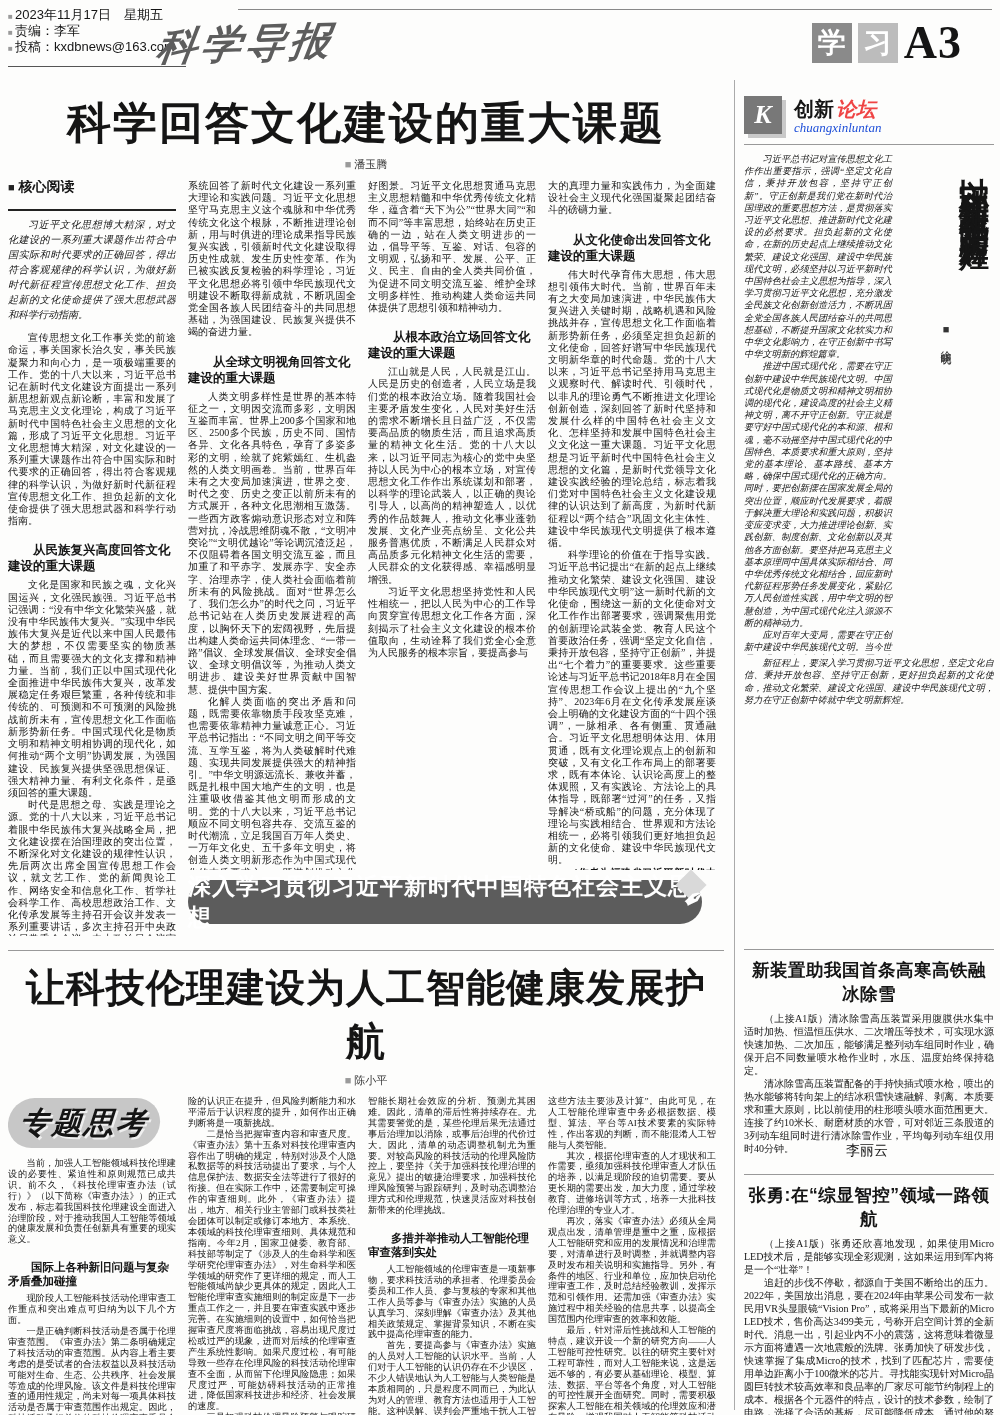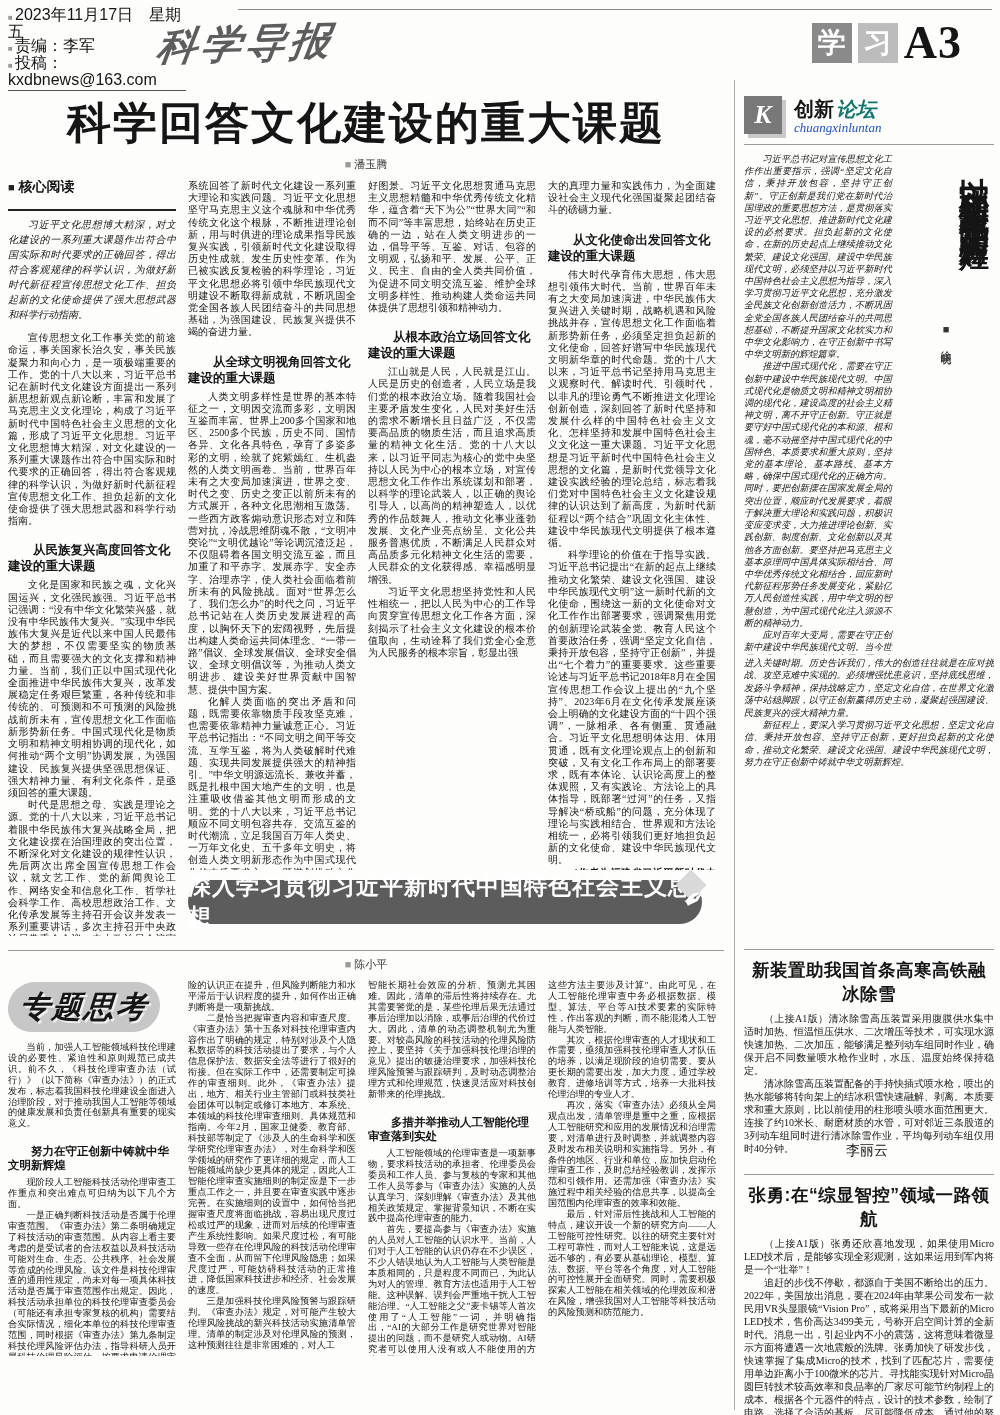--- a/index.html
+++ b/index.html
@@ -1,22 +1,22 @@
 <!DOCTYPE html>
 <html><head>
 <meta charset="utf-8">
 <style>
   html,body{margin:0;padding:0;background:#e8e8e8;}
   .page{position:relative;width:1000px;height:1415px;margin:0 auto;background:#fdfdfc;
         font-family:"Liberation Serif","DejaVu Serif",serif;color:#151515;overflow:hidden;}
   
   .top-rule{position:absolute;left:238px;right:8px;top:9px;height:1px;background:#888;}
   .mast{position:absolute;top:6px;left:8px;right:10px;height:60px;}
-  .mast-info{position:absolute;left:0;top:2px;width:178px;font-size:16px;line-height:14px;
-             font-family:"Liberation Sans",sans-serif;border-bottom:1px solid #555;padding-bottom:3px;}
+  .mast-info{position:absolute;left:0;top:2px;width:178px;font-size:13px;line-height:14px;
+             font-family:"Liberation Sans",sans-serif;border-bottom:1px solid #555;padding-bottom:10px;}
   .mast-info div::before{content:"■ ";color:#9a9a9a;font-size:8px;}
   .mast-logo{position:absolute;left:150px;top:8px;width:300px;font-size:40px;font-weight:bold;
              font-style:italic;color:#5d5d5d;transform:skewX(-10deg) rotate(-2deg);
              letter-spacing:4px;white-space:nowrap;}
   .mast-right{position:absolute;right:28px;top:10px;display:flex;align-items:center;gap:6px;}
   .sec-box{display:inline-flex;align-items:center;justify-content:center;width:40px;height:40px;
            font-size:28px;font-weight:bold;color:#fff;font-family:"Liberation Sans",sans-serif;}
   .sec-box.b1{background:#8a8a8a;}
   .sec-box.b2{background:#bcbcbc;}
   .page-no{font-size:46px;font-weight:bold;font-family:"Liberation Serif",serif;letter-spacing:1px;}
@@ -66,21 +66,21 @@
                font-size:30px;font-weight:bold;font-style:italic;letter-spacing:2px;
                text-shadow:2px 2px 0 #efefef;transform:skewX(-4deg);}
   
   .forum-head{position:relative;height:52px;border-bottom:1px solid #999;margin-top:18px;}
   .k-back{position:absolute;left:4px;top:8px;width:38px;height:38px;background:#c9c9c9;}
   .k-front{position:absolute;left:0;top:4px;width:38px;height:38px;background:#787878;
            color:#fff;font-size:26px;font-weight:bold;font-style:italic;
            display:flex;align-items:center;justify-content:center;}
   .forum-name{position:absolute;left:50px;top:4px;font-size:20px;}
   .forum-name b{font-family:"Liberation Sans",sans-serif;}
-  .forum-name i{color:#0f766e;font-weight:bold;margin-left:2px;}
+  .forum-name i{color:#ef4444;font-weight:bold;margin-left:2px;}
   .forum-pinyin{position:absolute;left:50px;top:28px;font-style:italic;color:#1d4ed8;font-size:13px;}
   .forum-body{display:flex;height:502px;margin-top:8px;overflow:hidden;}
   .forum-text{flex:1;font-size:9.2px;line-height:12.2px;font-style:italic;
               text-align:justify;overflow:hidden;padding-right:6px;}
   .forum-text .blk.p{text-indent:2em;}
   .v-col{width:96px;display:flex;justify-content:flex-end;}
   .v-byline{writing-mode:vertical-rl;font-size:11px;color:#333;margin-top:170px;height:120px;
             letter-spacing:2px;}
   .v-title{writing-mode:vertical-rl;font-family:"Liberation Sans",sans-serif;font-weight:bold;
            font-size:30px;letter-spacing:5px;height:100%;}
@@ -142,21 +142,21 @@
             <div class="ncol">
                 <p class="blk pc">系统回答了新时代文化建设一系列重大理论和实践问题。习近平文化思想坚守马克思主义这个魂脉和中华优秀传统文化这个根脉，不断推进理论创新，用与时俱进的理论成果指导民族复兴实践，引领新时代文化建设取得历史性成就、发生历史性变革。作为已被实践反复检验的科学理论，习近平文化思想必将引领中华民族现代文明建设不断取得新成就，不断巩固全党全国各族人民团结奋斗的共同思想基础，为强国建设、民族复兴提供不竭的奋进力量。</p>
                 <p class="blk h">从全球文明视角回答文化建设的重大课题</p>
                 <p class="blk p">人类文明多样性是世界的基本特征之一，文明因交流而多彩，文明因互鉴而丰富。世界上200多个国家和地区、2500多个民族，历史不同、国情各异、文化各具特色，孕育了多姿多彩的文明，绘就了姹紫嫣红、生机盎然的人类文明画卷。当前，世界百年未有之大变局加速演进，世界之变、时代之变、历史之变正以前所未有的方式展开，各种文化思潮相互激荡。一些西方政客煽动意识形态对立和阵营对抗，冷战思维阴魂不散，“文明冲突论”“文明优越论”等论调沉渣泛起，不仅阻碍着各国文明交流互鉴，而且加重了和平赤字、发展赤字、安全赤字、治理赤字，使人类社会面临着前所未有的风险挑战。面对“世界怎么了、我们怎么办”的时代之问，习近平总书记站在人类历史发展进程的高度，以胸怀天下的宏阔视野，先后提出构建人类命运共同体理念、“一带一路”倡议、全球发展倡议、全球安全倡议、全球文明倡议等，为推动人类文明进步、建设美好世界贡献中国智慧、提供中国方案。</p>
                 <p class="blk p">化解人类面临的突出矛盾和问题，既需要依靠物质手段攻坚克难，也需要依靠精神力量诚意正心。习近平总书记指出：“不同文明之间平等交流、互学互鉴，将为人类破解时代难题、实现共同发展提供强大的精神指引。”中华文明源远流长、兼收并蓄，既是扎根中国大地产生的文明，也是注重吸收借鉴其他文明而形成的文明。党的十八大以来，习近平总书记顺应不同文明包容共存、交流互鉴的时代潮流，立足我国百万年人类史、一万年文化史、五千多年文明史，将创造人类文明新形态作为中国式现代化的本质要求之一，既谋划推动文化繁荣、建设文化强国、建设中华民族现代文明，又擘画促进文明交流互鉴、繁荣人类文明的美</p>
               </div>
             <div class="ncol">
                 <p class="blk pc">好图景。习近平文化思想贯通马克思主义思想精髓和中华优秀传统文化精华，蕴含着“天下为公”“世界大同”“和而不同”等丰富思想，始终站在历史正确的一边，站在人类文明进步的一边，倡导平等、互鉴、对话、包容的文明观，弘扬和平、发展、公平、正义、民主、自由的全人类共同价值，为促进不同文明交流互鉴、维护全球文明多样性、推动构建人类命运共同体提供了思想引领和精神动力。</p>
                 <p class="blk h">从根本政治立场回答文化建设的重大课题</p>
                 <p class="blk p">江山就是人民，人民就是江山。人民是历史的创造者，人民立场是我们党的根本政治立场。随着我国社会主要矛盾发生变化，人民对美好生活的需求不断增长且日益广泛，不仅需要高品质的物质生活，而且追求高质量的精神文化生活。党的十八大以来，以习近平同志为核心的党中央坚持以人民为中心的根本立场，对宣传思想文化工作作出系统谋划和部署，以科学的理论武装人，以正确的舆论引导人，以高尚的精神塑造人，以优秀的作品鼓舞人，推动文化事业蓬勃发展、文化产业亮点纷呈、文化公共服务普惠优质，不断满足人民群众对高品质多元化精神文化生活的需要，人民群众的文化获得感、幸福感明显增强。</p>
-                <p class="blk p">习近平文化思想坚持党性和人民性相统一，把以人民为中心的工作导向贯穿宣传思想文化工作各方面，深刻揭示了社会主义文化建设的根本价值取向，生动诠释了我们党全心全意为人民服务的根本宗旨，彰显出强</p>
+                <p class="blk p">习近平文化思想坚持党性和人民性相统一，把以人民为中心的工作导向贯穿宣传思想文化工作各方面，深刻揭示了社会主义文化建设的根本价值取向，生动诠释了我们党全心全意为人民服务的根本宗旨，要提高参与</p>
               </div>
             <div class="ncol">
                 <p class="blk pc">大的真理力量和实践伟力，为全面建设社会主义现代化强国凝聚起团结奋斗的磅礴力量。</p>
                 <p class="blk h">从文化使命出发回答文化建设的重大课题</p>
                 <p class="blk p">伟大时代孕育伟大思想，伟大思想引领伟大时代。当前，世界百年未有之大变局加速演进，中华民族伟大复兴进入关键时期，战略机遇和风险挑战并存，宣传思想文化工作面临着新形势新任务，必须坚定担负起新的文化使命，回答好谱写中华民族现代文明新华章的时代命题。党的十八大以来，习近平总书记坚持用马克思主义观察时代、解读时代、引领时代，以非凡的理论勇气不断推进文化理论创新创造，深刻回答了新时代坚持和发展什么样的中国特色社会主义文化、怎样坚持和发展中国特色社会主义文化这一重大课题。习近平文化思想是习近平新时代中国特色社会主义思想的文化篇，是新时代党领导文化建设实践经验的理论总结，标志着我们党对中国特色社会主义文化建设规律的认识达到了新高度，为新时代新征程以“两个结合”巩固文化主体性、建设中华民族现代文明提供了根本遵循。</p>
                 <p class="blk p">科学理论的价值在于指导实践。习近平总书记提出“在新的起点上继续推动文化繁荣、建设文化强国、建设中华民族现代文明”这一新时代新的文化使命，围绕这一新的文化使命对文化工作作出部署要求，强调聚焦用党的创新理论武装全党、教育人民这个首要政治任务，强调“坚定文化自信，秉持开放包容，坚持守正创新”，并提出“七个着力”的重要要求。这些重要论述与习近平总书记2018年8月在全国宣传思想工作会议上提出的“九个坚持”、2023年6月在文化传承发展座谈会上明确的文化建设方面的“十四个强调”，一脉相承、各有侧重、贯通融合。习近平文化思想明体达用、体用贯通，既有文化理论观点上的创新和突破，又有文化工作布局上的部署要求，既有本体论、认识论高度上的整体观照，又有实践论、方法论上的具体指导，既部署“过河”的任务，又指导解决“桥或船”的问题，充分体现了理论与实践相结合、世界观和方法论相统一，必将引领我们更好地担负起新的文化使命、建设中华民族现代文明。</p>
                 <p class="blk attr">（作者为福建省习近平新时代中国特色社会主义思想研究中心特约研究员）</p>
               </div>
           </div>
           <div class="banner">
@@ -166,30 +166,31 @@
               <span class="pen-glyph">✒</span>
             </span>
           </div>
         </div>
       </div>
     </article>
 
     <div class="hrule"></div>
 
     <article>
+      <h2 class="e-title">让科技伦理建设为人工智能健康发展护航</h2>
       <div class="byline">
         <span class="sq">■</span>
         <span>陈小平</span>
       </div>
       <div class="ecols">
         <div class="ecol">
           <div class="topic-label">专题思考</div>
           <div>
               <p class="blk p">当前，加强人工智能领域科技伦理建设的必要性、紧迫性和原则规范已成共识。前不久，《科技伦理审查办法（试行）》（以下简称《审查办法》）的正式发布，标志着我国科技伦理建设全面进入治理阶段，对于推动我国人工智能等领域的健康发展和负责任创新具有重要的现实意义。</p>
-              <p class="blk h">努力在守正创新中铸就中华文明新辉煌</p>
+              <p class="blk h">国际上各种新旧问题与复杂矛盾叠加碰撞</p>
               <p class="blk p">现阶段人工智能科技活动伦理审查工作重点和突出难点可归纳为以下几个方面。</p>
               <p class="blk p">一是正确判断科技活动是否属于伦理审查范围。《审查办法》第二条明确规定了科技活动的审查范围。从内容上看主要考虑的是受试者的合法权益以及科技活动可能对生命、生态、公共秩序、社会发展等造成的伦理风险。该文件是科技伦理审查的通用性规定，尚未对每一项具体科技活动是否属于审查范围作出规定。因此，科技活动承担单位的科技伦理审查委员会（可能还有承担专家复核的机构）需要结合实际情况，细化本单位的科技伦理审查范围，同时根据《审查办法》第九条制定科技伦理风险评估办法，指导科研人员开展科技伦理风险评估，按要求申请伦理审查。目前，虽然我国人工智能学界、业界和管理机构对伦理风</p>
             </div>
         </div>
         <div class="ecol">
             <p class="blk pc">险的认识正在提升，但风险判断能力和水平滞后于认识程度的提升，如何作出正确判断将是一项新挑战。</p>
             <p class="blk p">二是恰当把握审查内容和审查尺度。《审查办法》第十五条对科技伦理审查内容作出了明确的规定，特别对涉及个人隐私数据等的科技活动提出了要求，与个人信息保护法、数据安全法等进行了很好的衔接。但在实际工作中，还需要制定可操作的审查细则。此外，《审查办法》提出，地方、相关行业主管部门或科技类社会团体可以制定或修订本地方、本系统、本领域的科技伦理审查细则、具体规范和指南。今年2月，国家卫健委、教育部、科技部等制定了《涉及人的生命科学和医学研究伦理审查办法》，对生命科学和医学领域的研究作了更详细的规定，而人工智能领域尚缺少更具体的规定，因此人工智能伦理审查实施细则的制定应是下一步重点工作之一，并且要在审查实践中逐步完善。在实施细则的设置中，如何恰当把握审查尺度将面临挑战，容易出现尺度过松或过严的现象，进而对后续的伦理审查产生系统性影响。如果尺度过松，有可能导致一些存在伦理风险的科技活动伦理审查不全面，从而留下伦理风险隐患；如果尺度过严，可能妨碍科技活动的正常推进，降低国家科技进步和经济、社会发展的速度。</p>
             <p class="blk p">三是加强科技伦理风险预警与跟踪研判。《审查办法》规定，对可能产生较大伦理风险挑战的新兴科技活动实施清单管理。清单的制定涉及对伦理风险的预测，这种预测往往是非常困难的，对人工</p>
           </div>
         <div class="ecol">
@@ -223,21 +224,20 @@
             <p class="blk p">习近平总书记对宣传思想文化工作作出重要指示，强调“坚定文化自信，秉持开放包容，坚持守正创新”。守正创新是我们党在新时代治国理政的重要思想方法，是贯彻落实习近平文化思想、推进新时代文化建设的必然要求。担负起新的文化使命，在新的历史起点上继续推动文化繁荣、建设文化强国、建设中华民族现代文明，必须坚持以习近平新时代中国特色社会主义思想为指导，深入学习贯彻习近平文化思想，充分激发全民族文化创新创造活力，不断巩固全党全国各族人民团结奋斗的共同思想基础，不断提升国家文化软实力和中华文化影响力，在守正创新中书写中华文明新的辉煌篇章。</p>
             <p class="blk p">推进中国式现代化，需要在守正创新中建设中华民族现代文明。中国式现代化是物质文明和精神文明相协调的现代化，建设高度的社会主义精神文明，离不开守正创新。守正就是要守好中国式现代化的本和源、根和魂，毫不动摇坚持中国式现代化的中国特色、本质要求和重大原则，坚持党的基本理论、基本路线、基本方略，确保中国式现代化的正确方向。同时，要把创新摆在国家发展全局的突出位置，顺应时代发展要求，着眼于解决重大理论和实践问题，积极识变应变求变，大力推进理论创新、实践创新、制度创新、文化创新以及其他各方面创新。要坚持把马克思主义基本原理同中国具体实际相结合、同中华优秀传统文化相结合，回应新时代新征程形势任务发展变化，紧贴亿万人民创造性实践，用中华文明的智慧创造，为中国式现代化注入源源不断的精神动力。</p>
             <p class="blk p">应对百年大变局，需要在守正创新中建设中华民族现代文明。当今世界正经历百年未有之大变局，国际上各种新旧问题与复杂矛盾叠加碰撞、交织发酵，人类社会面临前所未有的挑战；国内改革发展稳定任务艰巨繁重，各种可以预见和难以预见的风险因素明显增多，中华民族伟大复兴</p>
           </div>
         <div class="v-col">
           <div class="v-byline">■ 徐晓明</div>
           <div class="v-title">以守正创新铸就中华文明新辉煌</div>
         </div>
       </div>
       <div class="forum-bottom">
-          <p class="blk pc">进入关键时期。历史告诉我们，伟大的创造往往就是在应对挑战、攻坚克难中实现的。必须增强忧患意识，坚持底线思维，发扬斗争精神，保持战略定力，坚定文化自信，在世界文化激荡中站稳脚跟，以守正创新赢得历史主动，凝聚起强国建设、民族复兴的强大精神力量。</p>
           <p class="blk p">新征程上，要深入学习贯彻习近平文化思想，坚定文化自信、秉持开放包容、坚持守正创新，更好担负起新的文化使命，推动文化繁荣、建设文化强国、建设中华民族现代文明，努力在守正创新中铸就中华文明新辉煌。</p>
         </div>
     </div>
 
     <div class="hrule"></div>
 
     <article>
       <h3 class="r-title">新装置助我国首条高寒高铁融冰除雪</h3>
       <div class="r-body">
           <p class="blk p">（上接A1版）清冰除雪高压装置采用腹膜供水集中适时加热、恒温恒压供水、二次增压等技术，可实现水源快速加热、二次加压，能够满足整列动车组同时作业，确保开启不同数量喷水枪作业时，水压、温度始终保持稳定。</p>

